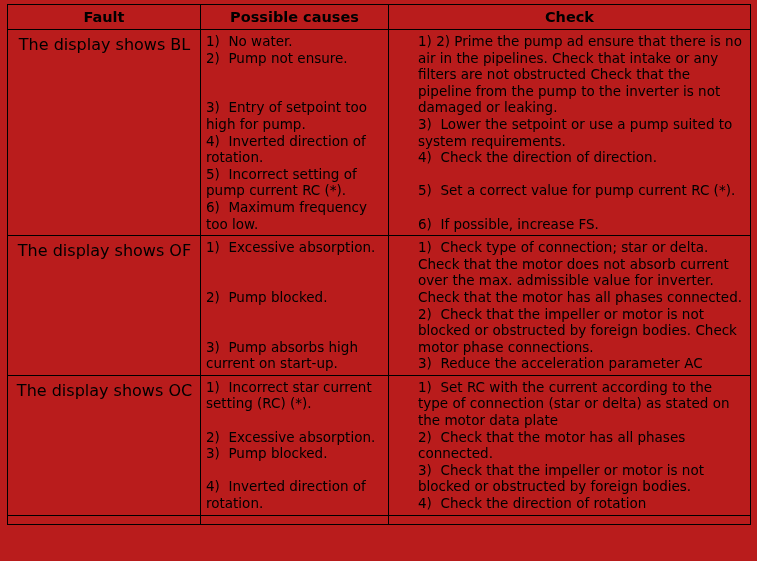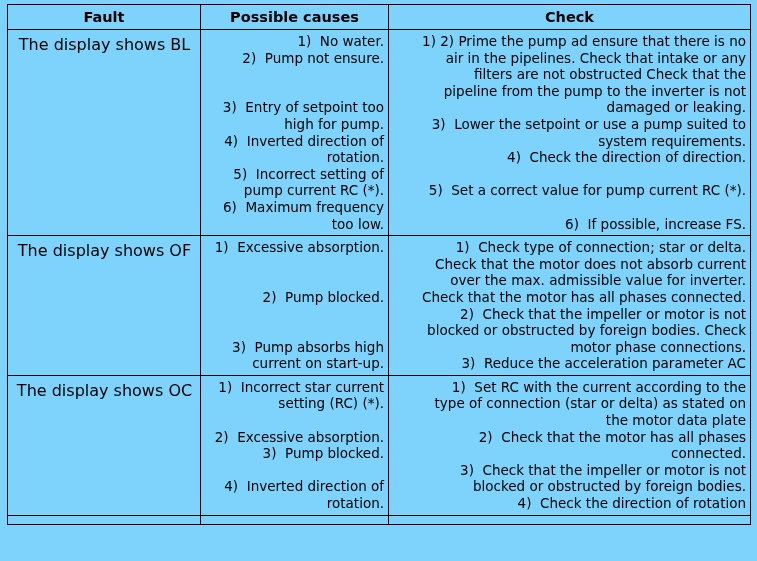--- a/index.html
+++ b/index.html
@@ -11,21 +11,21 @@
     width: 757px;
     height: 561px;
     overflow: hidden;
     font-family: "DejaVu Sans", sans-serif;
     color: #000000;
   }
   .page {
     position: relative;
     width: 757px;
     height: 561px;
-    background: #7dd3fc;
+    background: #b91c1c;
   }
   table.fault-table {
     position: absolute;
     left: 7px;
     top: 4px;
     width: 743px;
     border-collapse: collapse;
     table-layout: fixed;
   }
   table.fault-table td,
@@ -65,21 +65,20 @@
   .item-list {
     list-style: none;
     margin: 0;
     padding: 0;
   }
   .item-list li {
     font-size: 13.5px;
     line-height: 16.6px;
     margin: 0;
     padding: 0;
-    text-align: right;
   }
   .item-list li.gap-1 { margin-top: 16.6px; }
   .item-list li.gap-2 { margin-top: 33.2px; }
 
   .remedy-cell .item-list li {
     font-size: 13.5px;
     line-height: 16.6px;
     margin-left: 24px;
   }
 

